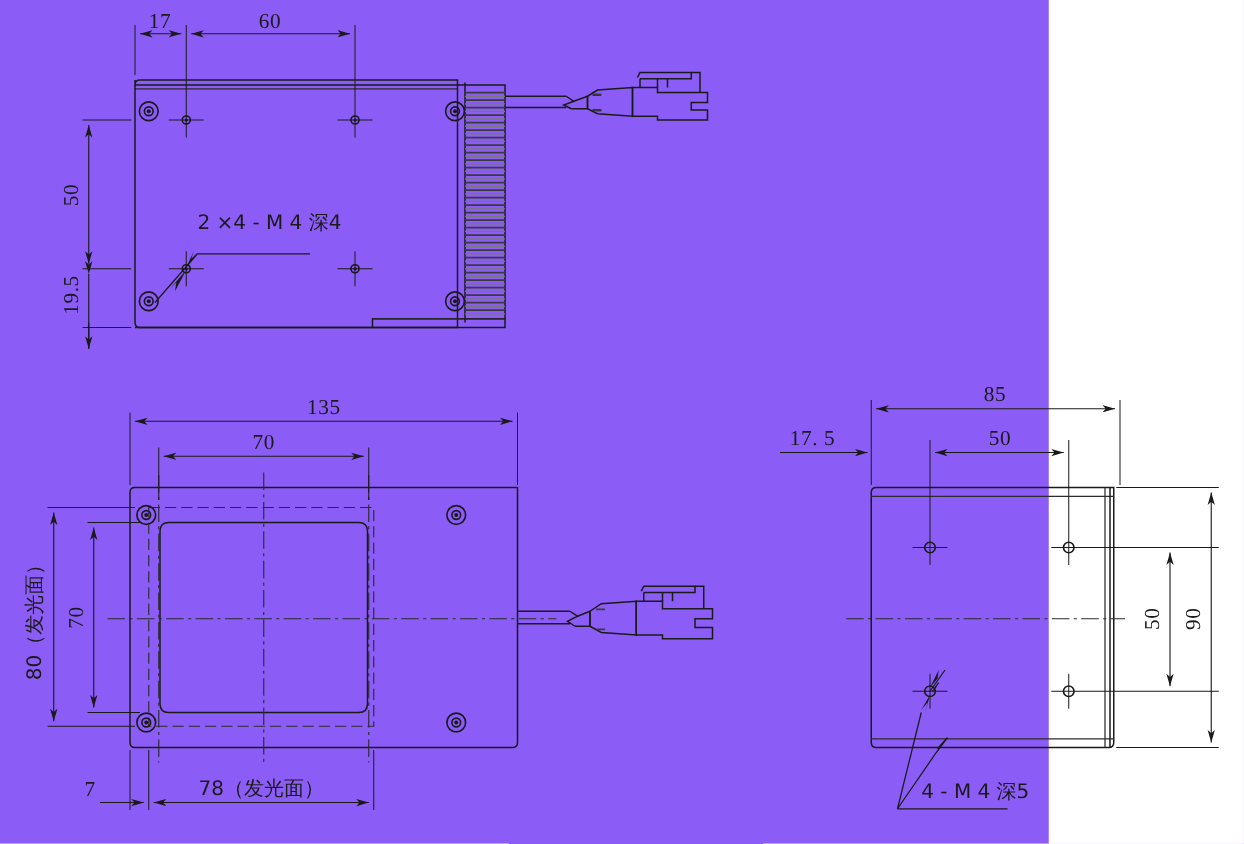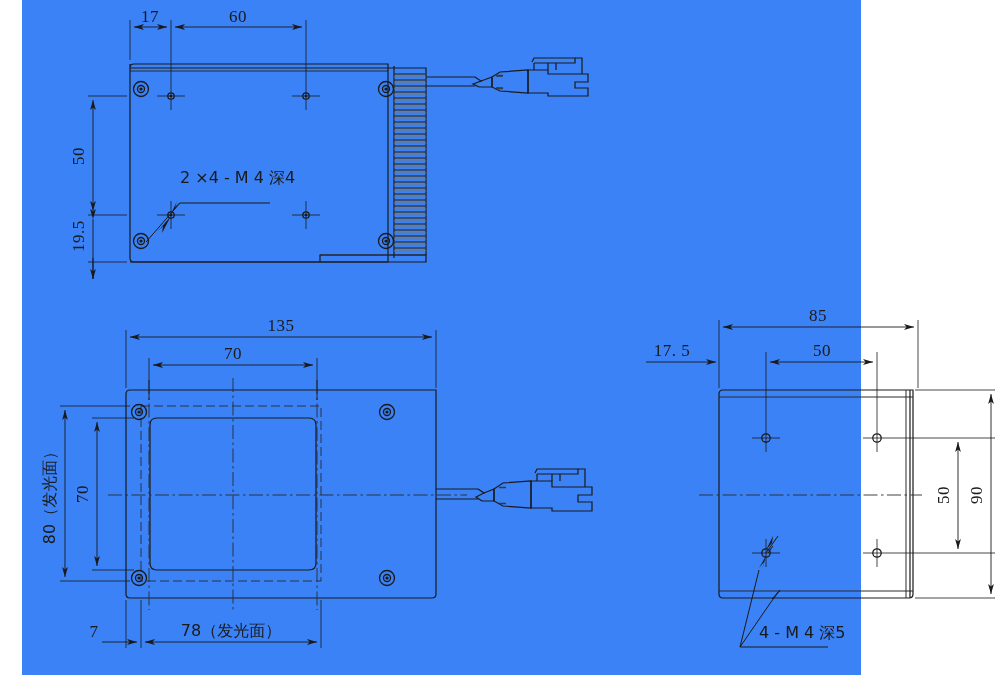--- a/index.html
+++ b/index.html
@@ -10,22 +10,21 @@
   body {
     width: 995px;
     height: 675px;
     overflow: hidden;
     font-family: "Liberation Serif", serif;
   }
   #drawing-root {
     position: relative;
     width: 839px;
     height: 675px;
-    background: #3b82f6;
-    margin-left: 22px;
+    background: #8b5cf6;
   }
   svg#cad {
     display: block;
     width: 995px;
     height: 675px;
   }
   .outline {
     fill: none;
     stroke: #1a1a1a;
     stroke-width: 1.2;

